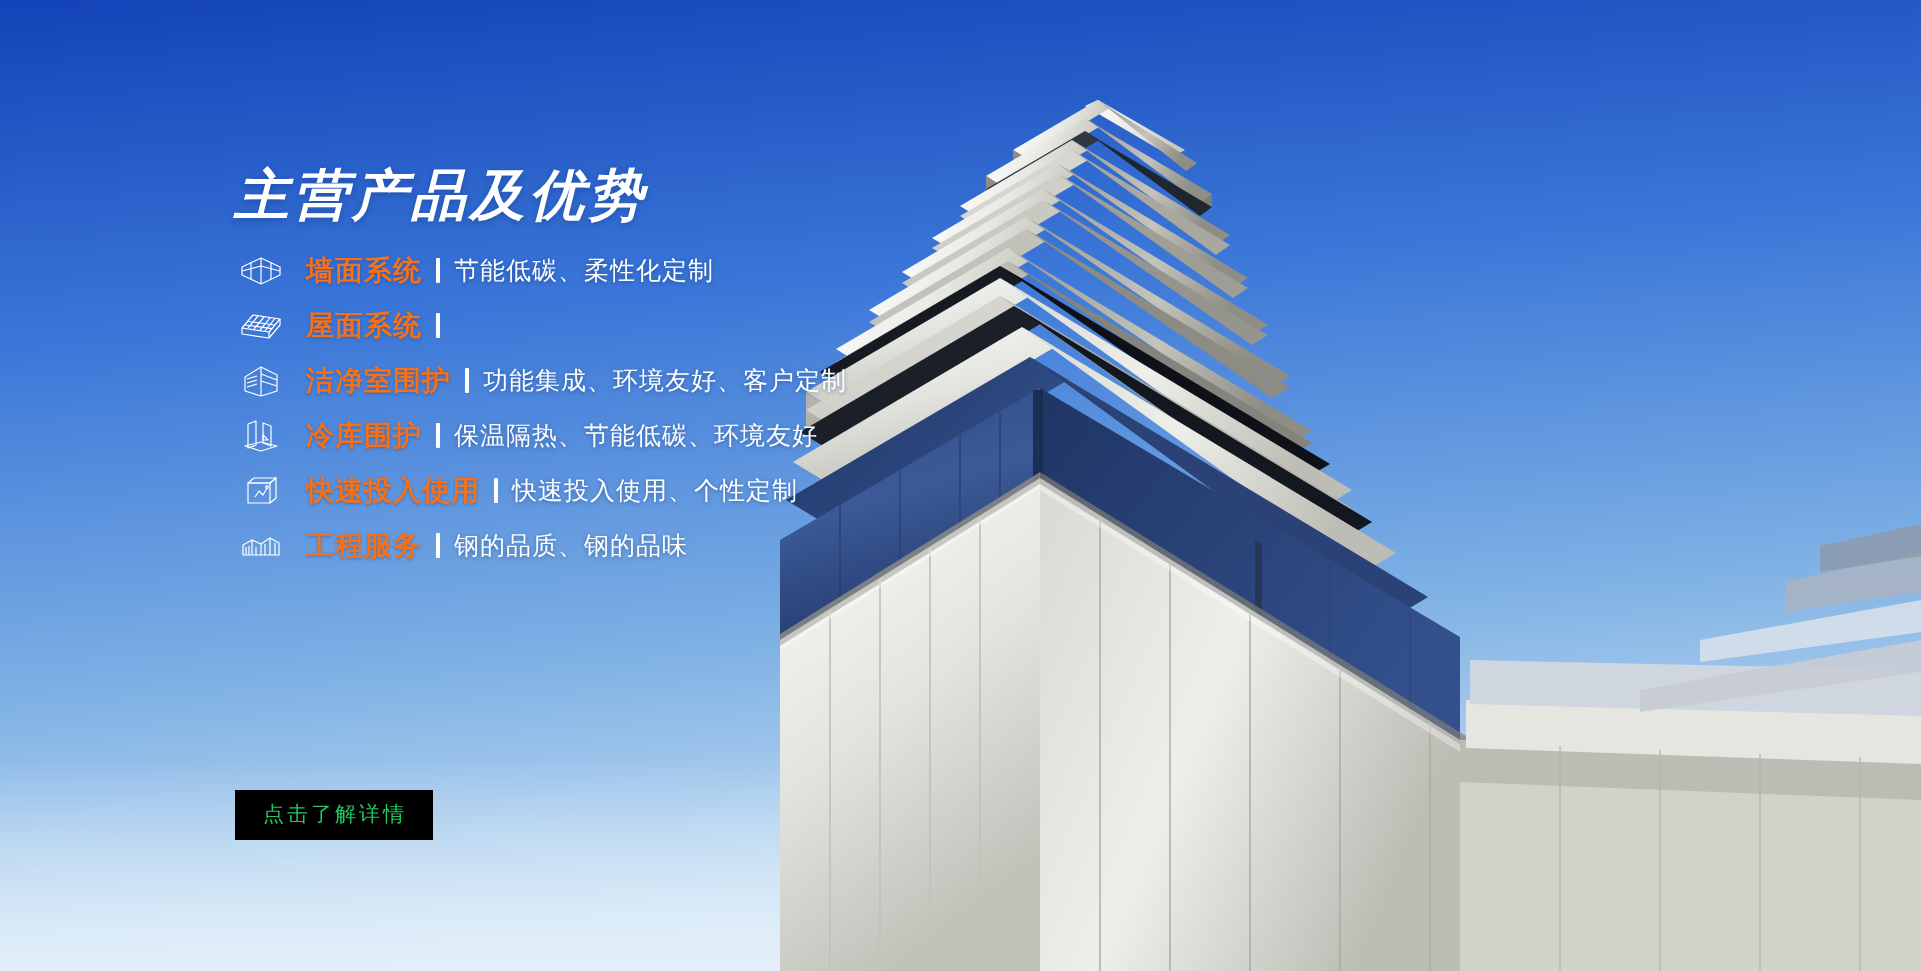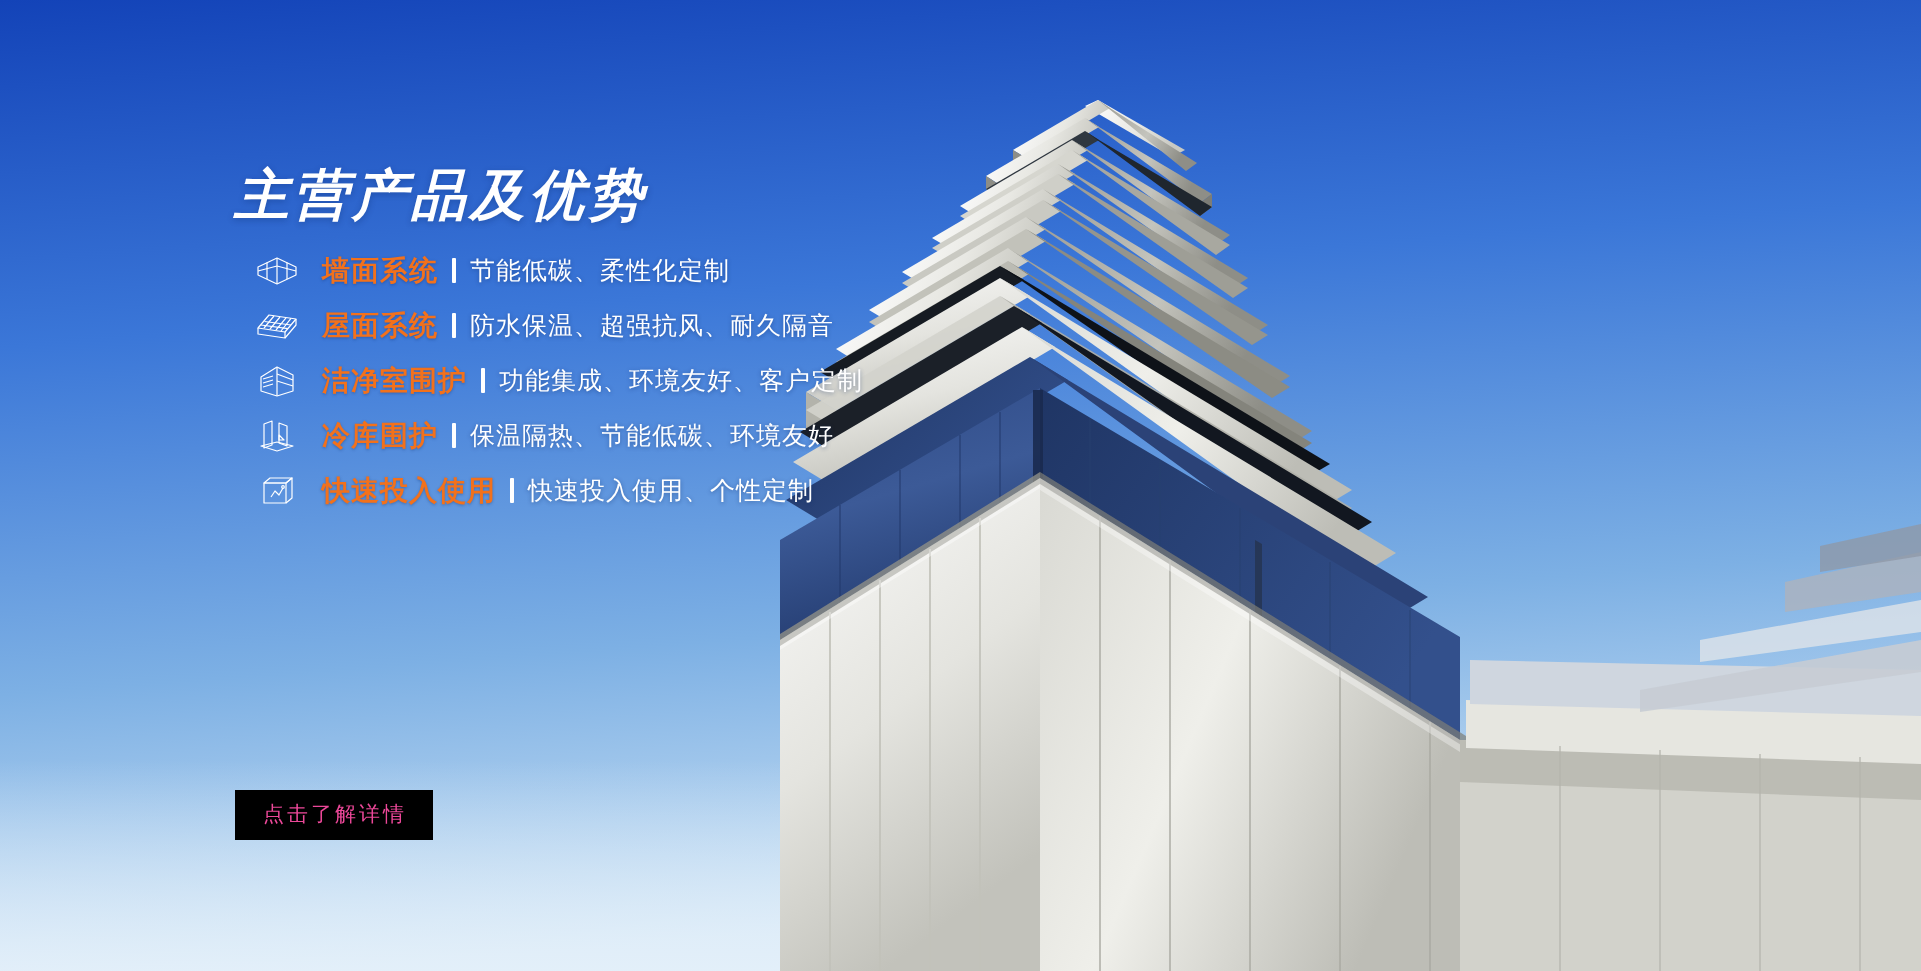--- a/index.html
+++ b/index.html
@@ -25,21 +25,21 @@
 
   .headline {
     position:absolute; left:2px; top:168px;
     font-size:55px; font-weight:bold; font-style:italic;
     color:#ffffff; letter-spacing:4px; line-height:1;
     white-space:nowrap;
     font-family:"DejaVu Sans","Liberation Sans",sans-serif;
     text-shadow:0 2px 6px rgba(5,35,95,.30);
   }
 
-  .list { position:absolute; left:16px; top:243px; width:940px;text-align:center; }
+  .list { position:absolute; left:0; top:243px; width:940px;text-align:center; }
   .row { display:flex; align-items:center; height:55px; white-space:nowrap; }
   .ico {
     width:58px; height:40px; flex:0 0 58px;
     display:flex; align-items:center; justify-content:center;
     margin-right:16px;
   }
   .ico svg { display:block; }
   .cat {
     color:#f2711c; font-size:28px; font-weight:bold; letter-spacing:1px;
     font-family:"DejaVu Sans","Liberation Sans",sans-serif;
@@ -50,21 +50,21 @@
     margin:0 14px; vertical-align:-3px; border-radius:1px;
   }
   .desc {
     color:#ffffff; font-size:25px; letter-spacing:1px;
     font-family:"DejaVu Sans","Liberation Sans",sans-serif;
     text-shadow:0 1px 4px rgba(10,40,100,.45);
   }
 
   .cta {
     position:absolute; left:3px; top:790px;
-    background:#000000; color:#ec4899;
+    background:#000000; color:#22c55e;
     font-size:21px; letter-spacing:3px;
     padding:14px 26px 15px 28px;
     font-family:"DejaVu Sans","Liberation Sans",sans-serif;
     cursor:pointer; border:none; line-height:1;
   }
 </style>
 </head>
 <body>
 
 <div class="stage">
@@ -274,21 +274,20 @@
           <svg width="44" height="34" viewBox="0 0 44 34" fill="none" stroke="#ffffff" stroke-width="1.2" stroke-linejoin="round">
             <path d="M14 6 L41 10 L30 23 L3 19 Z"></path>
             <path d="M3 19 L3 25 L30 29 L30 23"></path>
             <path d="M41 10 L41 16 L30 29"></path>
             <path d="M19 7 L9 19 M25 8 L15 20 M31 8.8 L21 21 M36 9.4 L26 22"></path>
             <path d="M9.5 12.5 L36 16 M6 16 L33 19.6"></path>
           </svg>
         </span>
         <span class="cat">屋面系统</span>
         <span class="bar"></span>
-        <span class="desc">防水保温、超强抗风、耐久隔音</span>
       </div>
 
       <div class="row">
         <span class="ico">
           <svg width="44" height="36" viewBox="0 0 44 36" fill="none" stroke="#ffffff" stroke-width="1.2" stroke-linejoin="round">
             <path d="M6 14 L22 4 L38 12 L38 28 L22 33 L6 28 Z"></path>
             <path d="M22 4 L22 33"></path>
             <path d="M22 11 L38 17 M22 18 L38 23"></path>
             <path d="M8 16 L18 13 M8 20 L18 17 M8 24 L18 21"></path>
           </svg>
@@ -321,19 +320,31 @@
             <path d="M15 24 L19 18 L23 22 L27 15"></path>
             <circle cx="27" cy="14" r="1.3"></circle>
           </svg>
         </span>
         <span class="cat">快速投入使用</span>
         <span class="bar"></span>
         <span class="desc">快速投入使用、个性定制</span>
       </div>
 
 
+      <div class="row">
+        <span class="ico">
+          <svg width="44" height="34" viewBox="0 0 44 34" fill="none" stroke="#ffffff" stroke-width="1.2" stroke-linejoin="round">
+            <path d="M4 16 L13 11 L22 15 L31 9 L40 14 L40 26 L4 26 Z"></path>
+            <path d="M13 11 L13 26 M22 15 L22 26 M31 9 L31 26"></path>
+            <path d="M7 18 L7 26 M10 17 L10 26 M17 18 L17 26 M26 15 L26 26 M36 14 L36 26"></path>
+          </svg>
+        </span>
+        <span class="cat">工程服务</span>
+        <span class="bar"></span>
+        <span class="desc">钢的品质、钢的品味</span>
+      </div>
 
     </div>
 
     <button class="cta">点击了解详情</button>
   </div>
 
 </div>
 
 </body></html>

